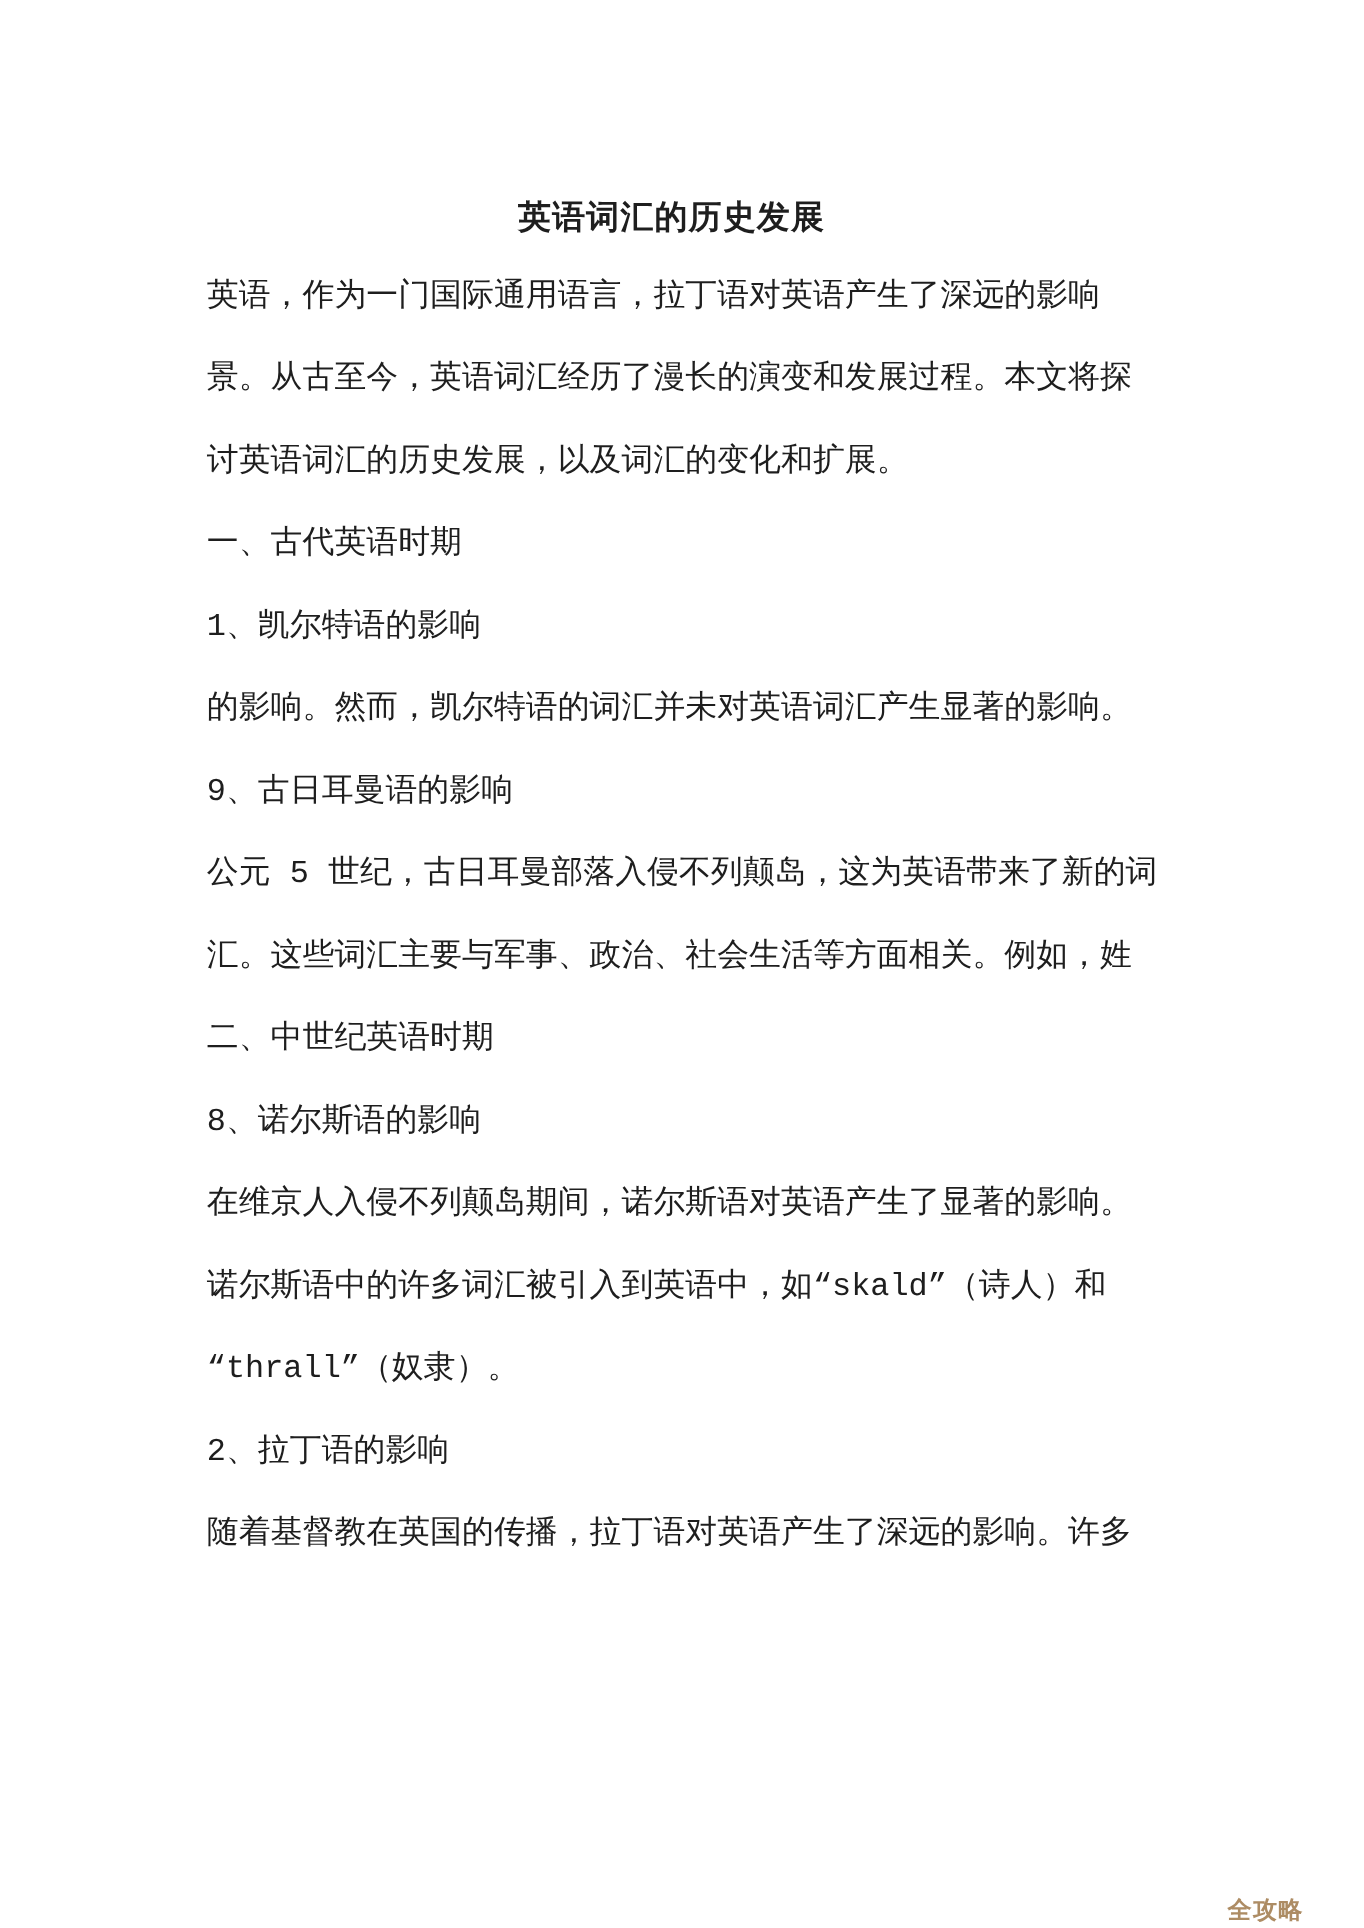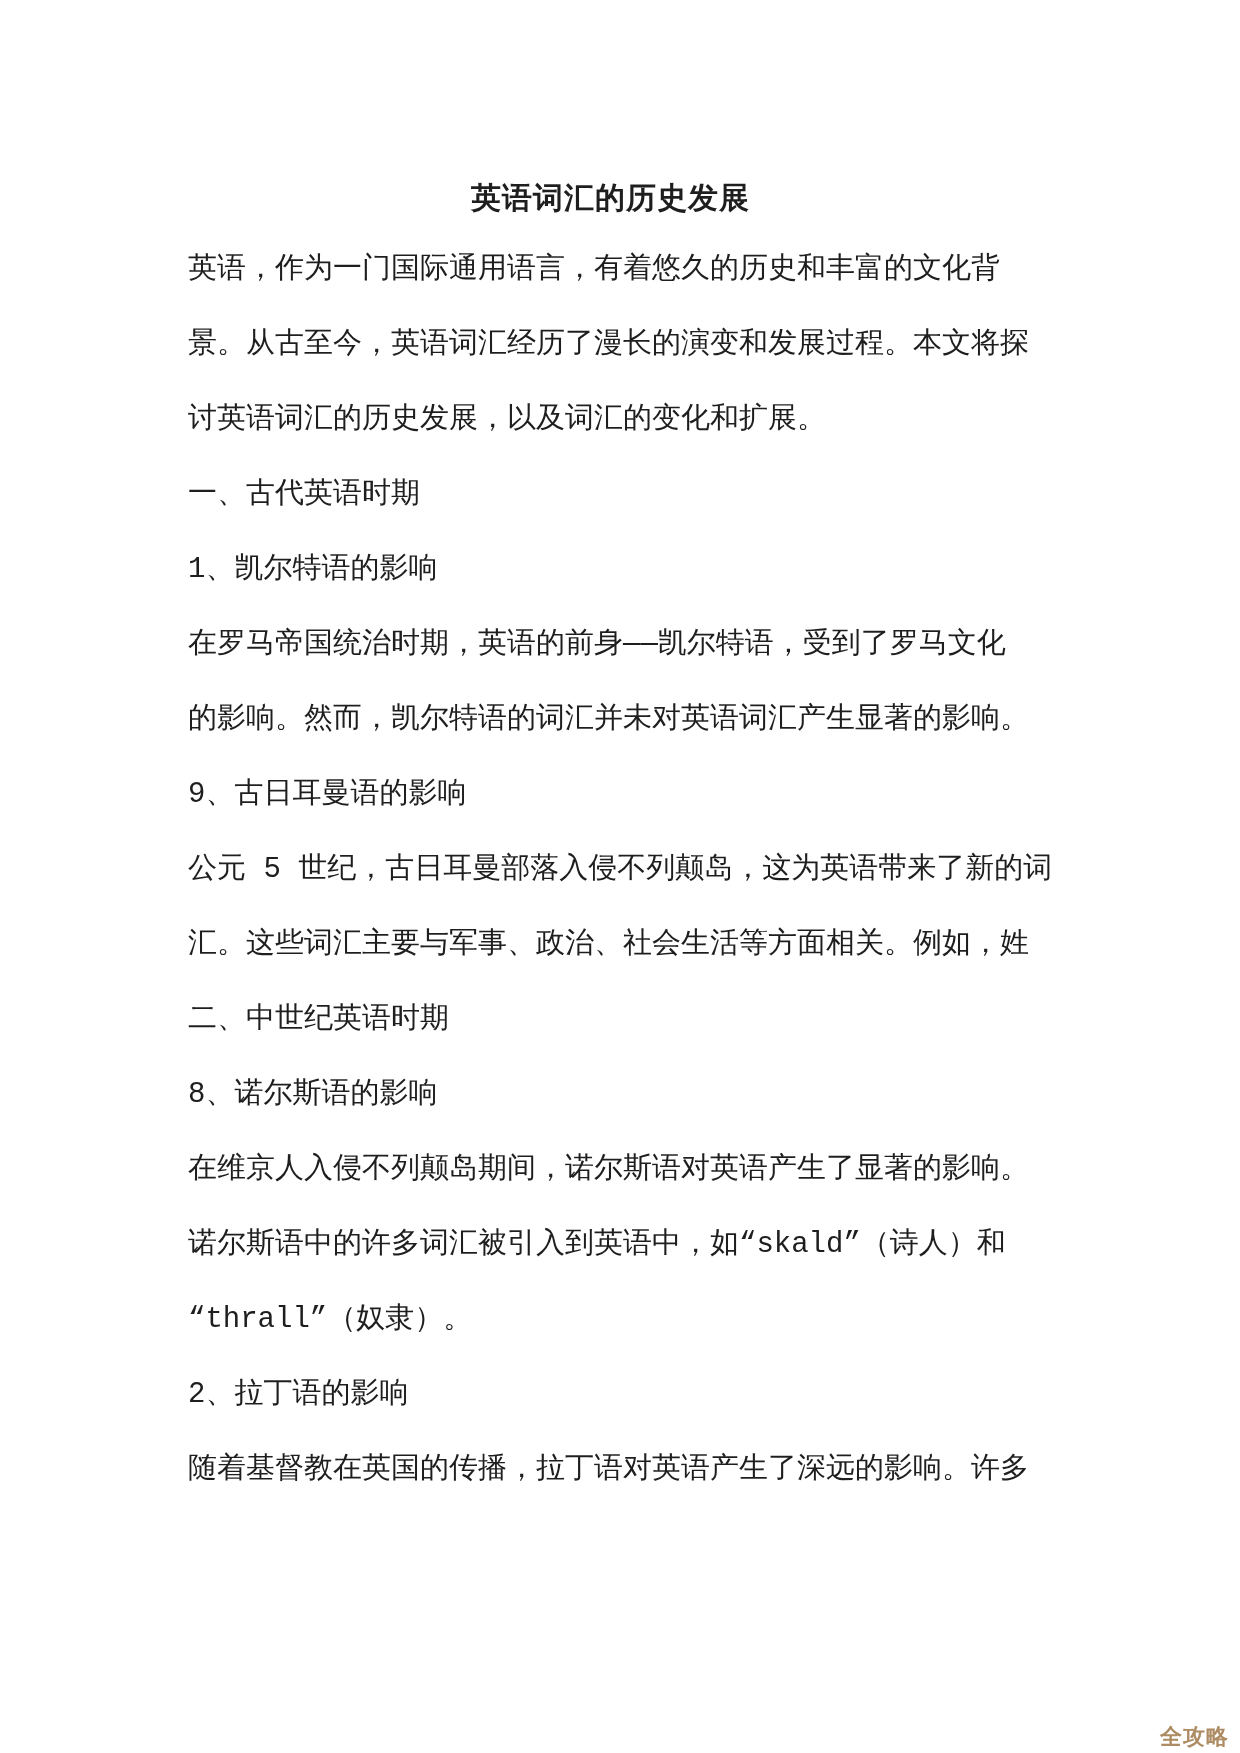--- a/index.html
+++ b/index.html
@@ -36,41 +36,40 @@
   }
   .text-line {
     height: 75px;
     line-height: 75px;
     font-size: 29px;
     white-space: nowrap;
   }
   .watermark {
     position: absolute;
     top: 1722px;
-    left: 1160px;
+    left: 1116px;
     font-size: 22px;
     font-weight: bold;
     letter-spacing: 1px;
     white-space: nowrap;
   }
 </style>
 </head>
 <body>
 
 <div class="page">
 
   <h1 class="doc-title">英语词汇的历史发展</h1>
 
   <div class="doc-body">
-    <div class="text-line">英语，作为一门国际通用语言，有着悠久的历史和丰富的文化背</div>
+    <div class="text-line">英语，作为一门国际通用语言，拉丁语对英语产生了深远的影响</div>
     <div class="text-line">景。从古至今，英语词汇经历了漫长的演变和发展过程。本文将探</div>
     <div class="text-line">讨英语词汇的历史发展，以及词汇的变化和扩展。</div>
     <div class="text-line">一、古代英语时期</div>
     <div class="text-line">1、凯尔特语的影响</div>
-    <div class="text-line">在罗马帝国统治时期，英语的前身——凯尔特语，受到了罗马文化</div>
     <div class="text-line">的影响。然而，凯尔特语的词汇并未对英语词汇产生显著的影响。</div>
     <div class="text-line">9、古日耳曼语的影响</div>
     <div class="text-line">公元 5 世纪，古日耳曼部落入侵不列颠岛，这为英语带来了新的词</div>
     <div class="text-line">汇。这些词汇主要与军事、政治、社会生活等方面相关。例如，姓</div>
     <div class="text-line">二、中世纪英语时期</div>
     <div class="text-line">8、诺尔斯语的影响</div>
     <div class="text-line">在维京人入侵不列颠岛期间，诺尔斯语对英语产生了显著的影响。</div>
     <div class="text-line">诺尔斯语中的许多词汇被引入到英语中，如“skald”（诗人）和</div>
     <div class="text-line">“thrall”（奴隶）。</div>
     <div class="text-line">2、拉丁语的影响</div>

